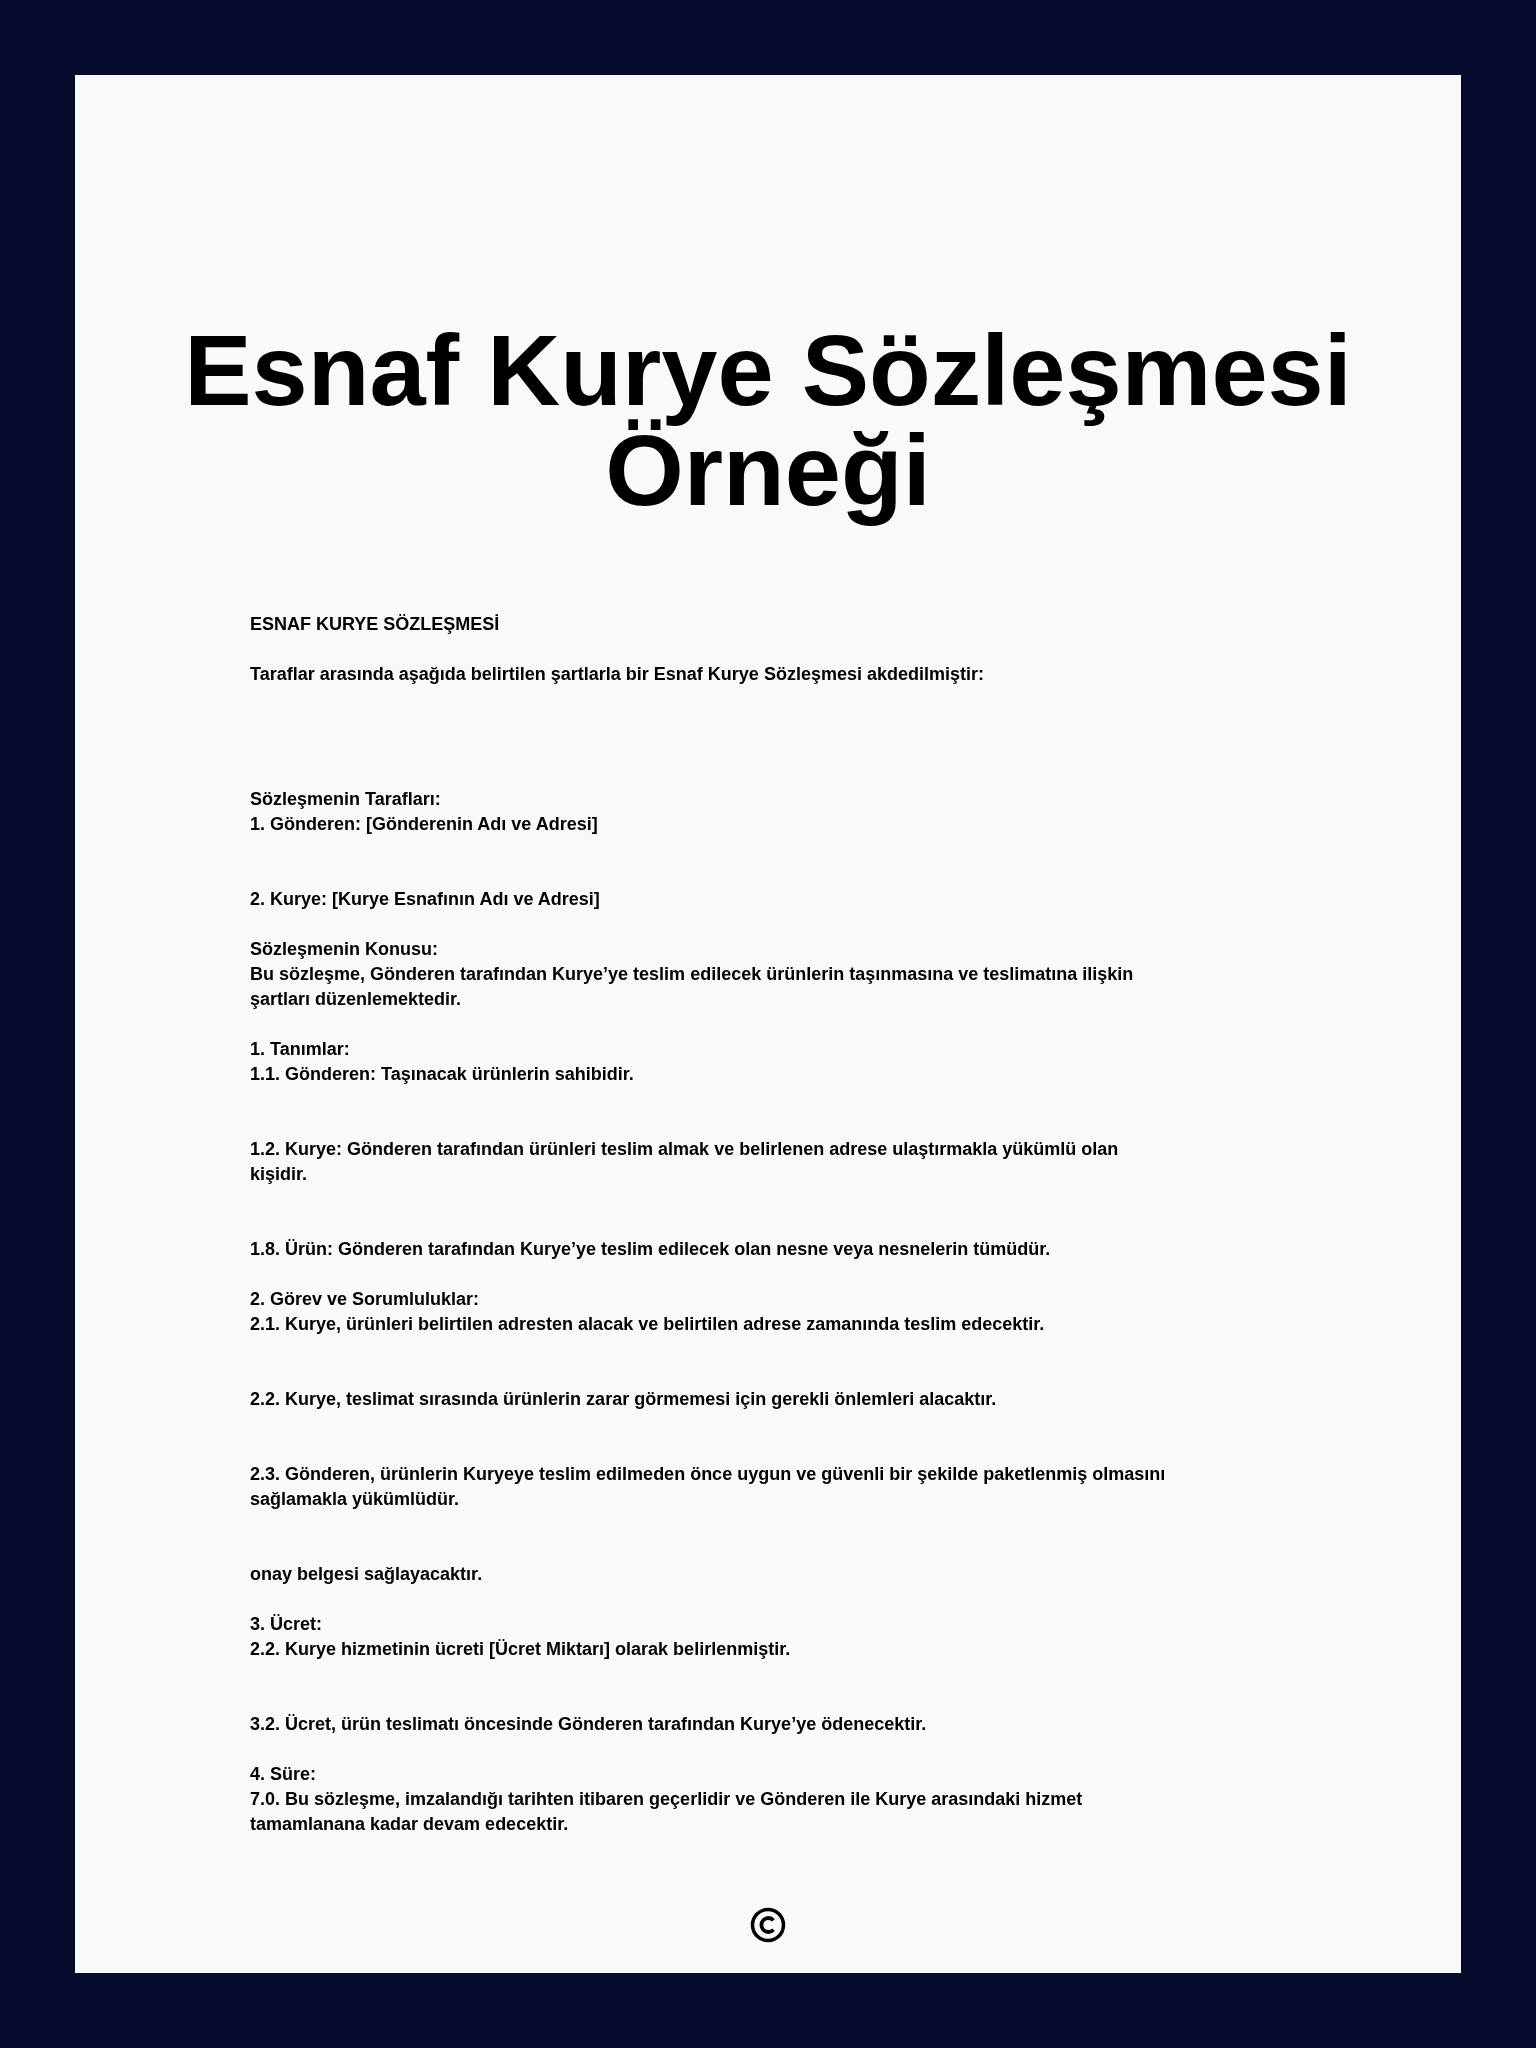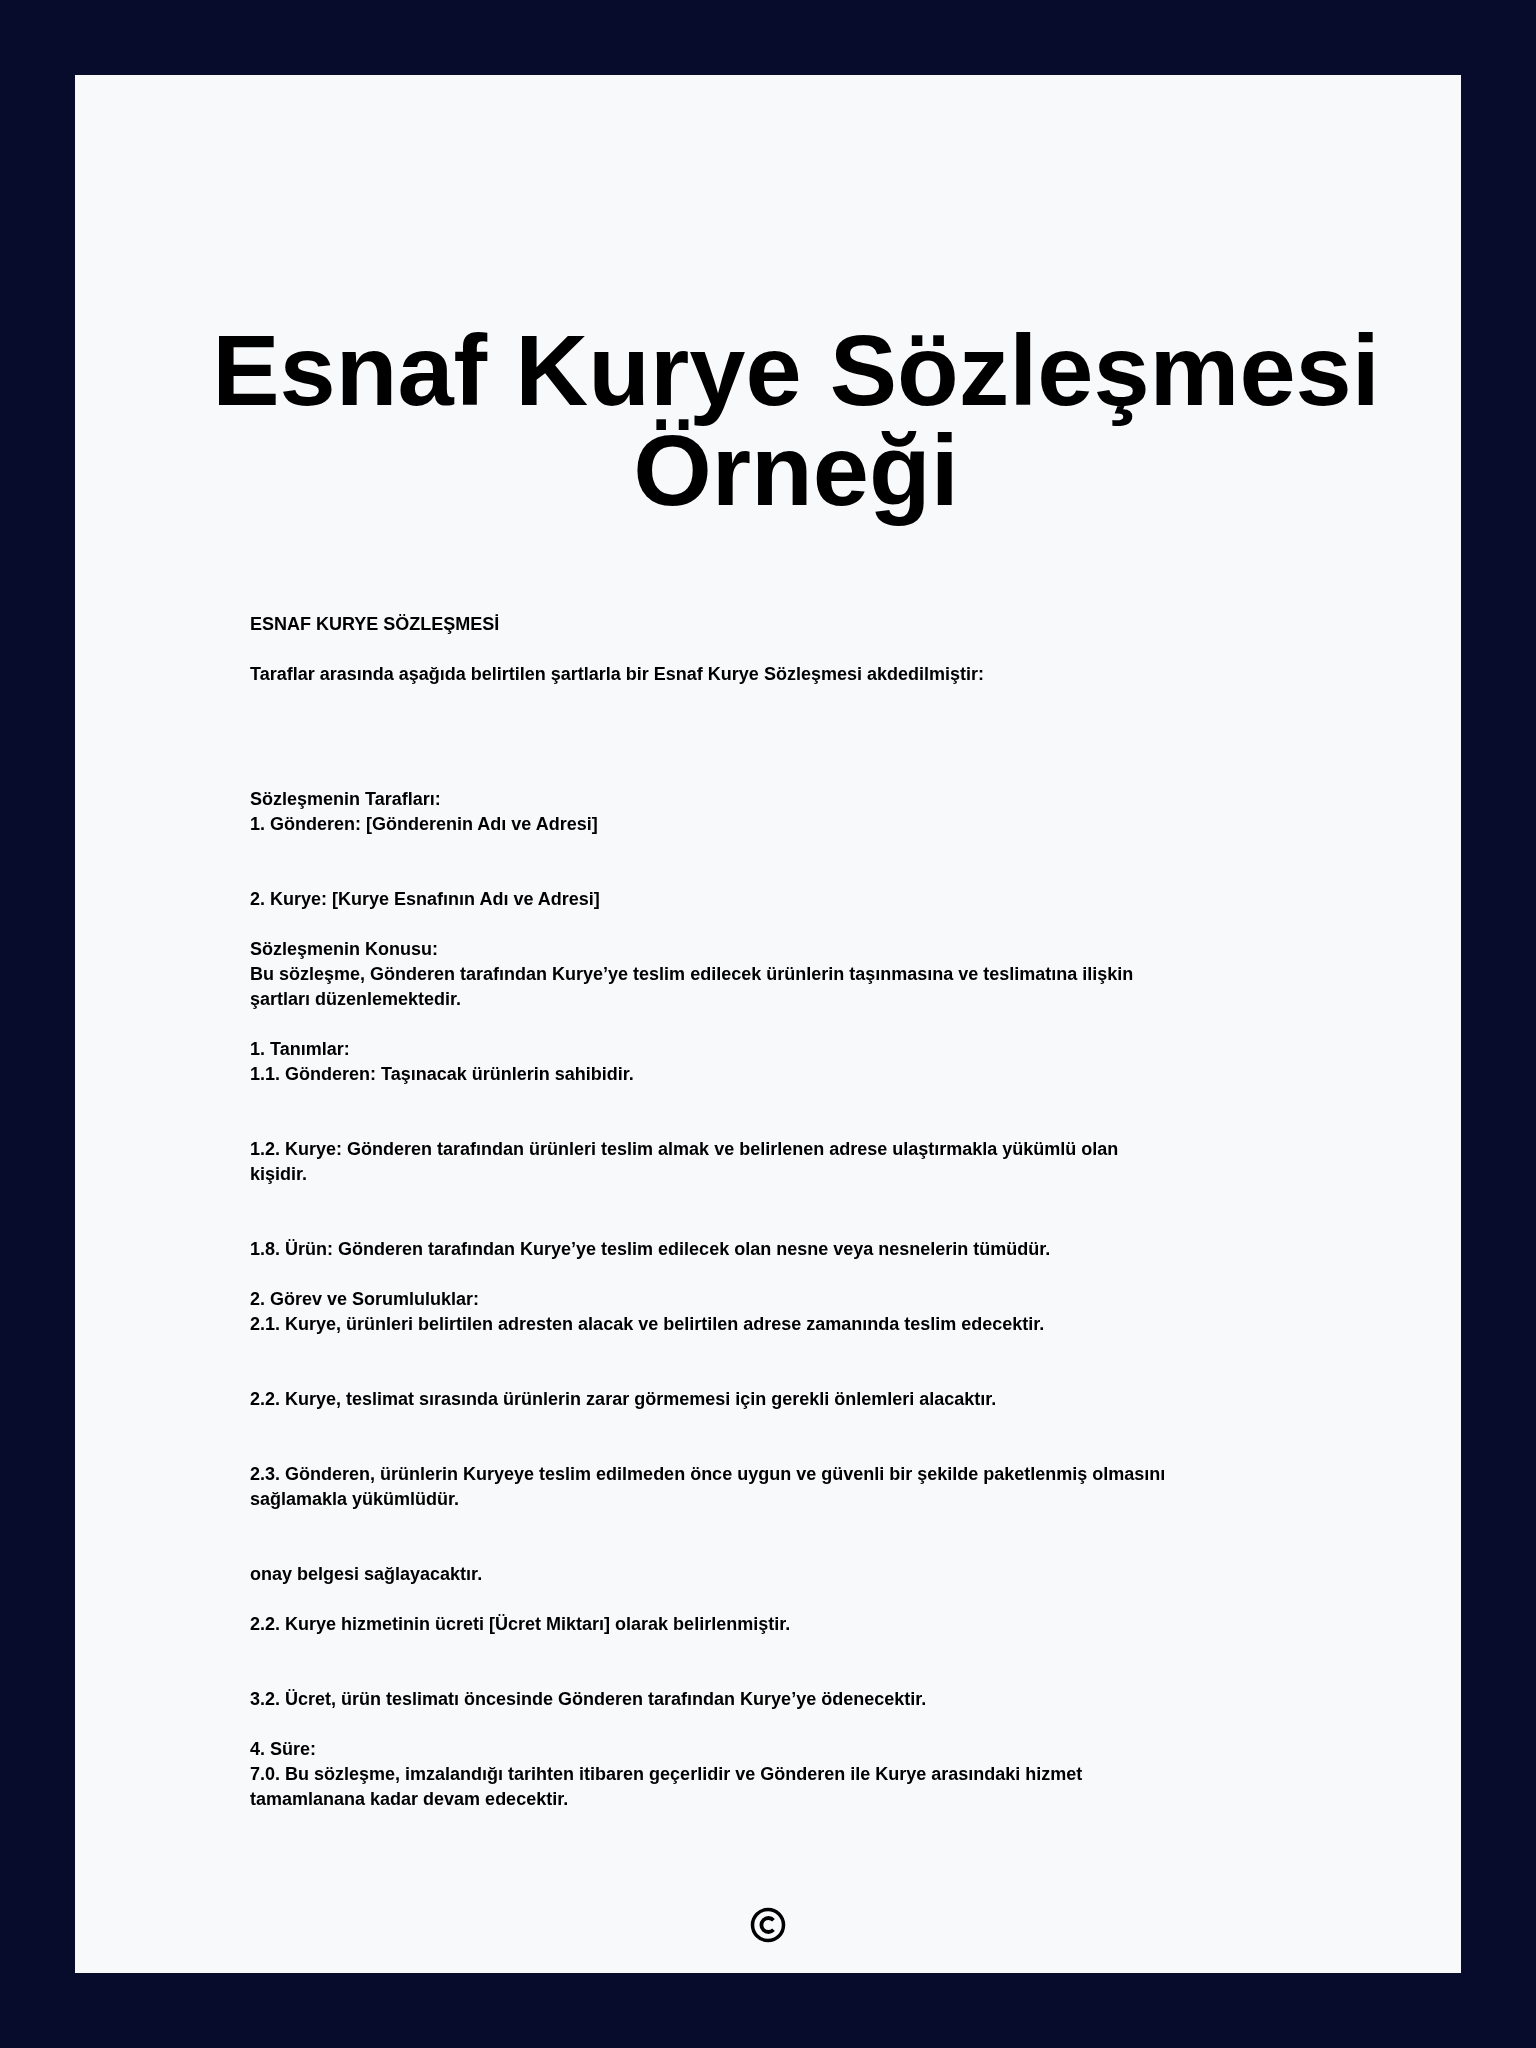--- a/index.html
+++ b/index.html
@@ -28,21 +28,20 @@
       left: 0;
       top: 245px;
       width: 100%;
       margin: 0;
       text-align: center;
       font-family: "Liberation Sans", sans-serif;
       font-weight: bold;
       font-size: 101px;
       line-height: 100px;
       letter-spacing: 0px;
-      padding-left: 28px;
     }
     .doc-title span {
       display: block;
     }
     .doc-body {
       position: absolute;
       left: 175px;
       top: 489px;
       width: 1060px;
       margin-top: 48px;
@@ -123,20 +122,21 @@
     <span class="line">2.2. Kurye, teslimat sırasında ürünlerin zarar görmemesi için gerekli önlemleri alacaktır.</span>
     <span class="line blank"></span>
     <span class="line blank"></span>
     <span class="line">2.3. Gönderen, ürünlerin Kuryeye teslim edilmeden önce uygun ve güvenli bir şekilde paketlenmiş olmasını</span>
     <span class="line">sağlamakla yükümlüdür.</span>
     <span class="line blank"></span>
     <span class="line blank"></span>
     <span class="line">onay belgesi sağlayacaktır.</span>
     <span class="line blank"></span>
 
+    <span class="line heading">3. Ücret:</span>
     <span class="line">2.2. Kurye hizmetinin ücreti [Ücret Miktarı] olarak belirlenmiştir.</span>
     <span class="line blank"></span>
     <span class="line blank"></span>
     <span class="line">3.2. Ücret, ürün teslimatı öncesinde Gönderen tarafından Kurye’ye ödenecektir.</span>
     <span class="line blank"></span>
 
     <span class="line heading">4. Süre:</span>
     <span class="line">7.0. Bu sözleşme, imzalandığı tarihten itibaren geçerlidir ve Gönderen ile Kurye arasındaki hizmet</span>
     <span class="line">tamamlanana kadar devam edecektir.</span>
   </div>

